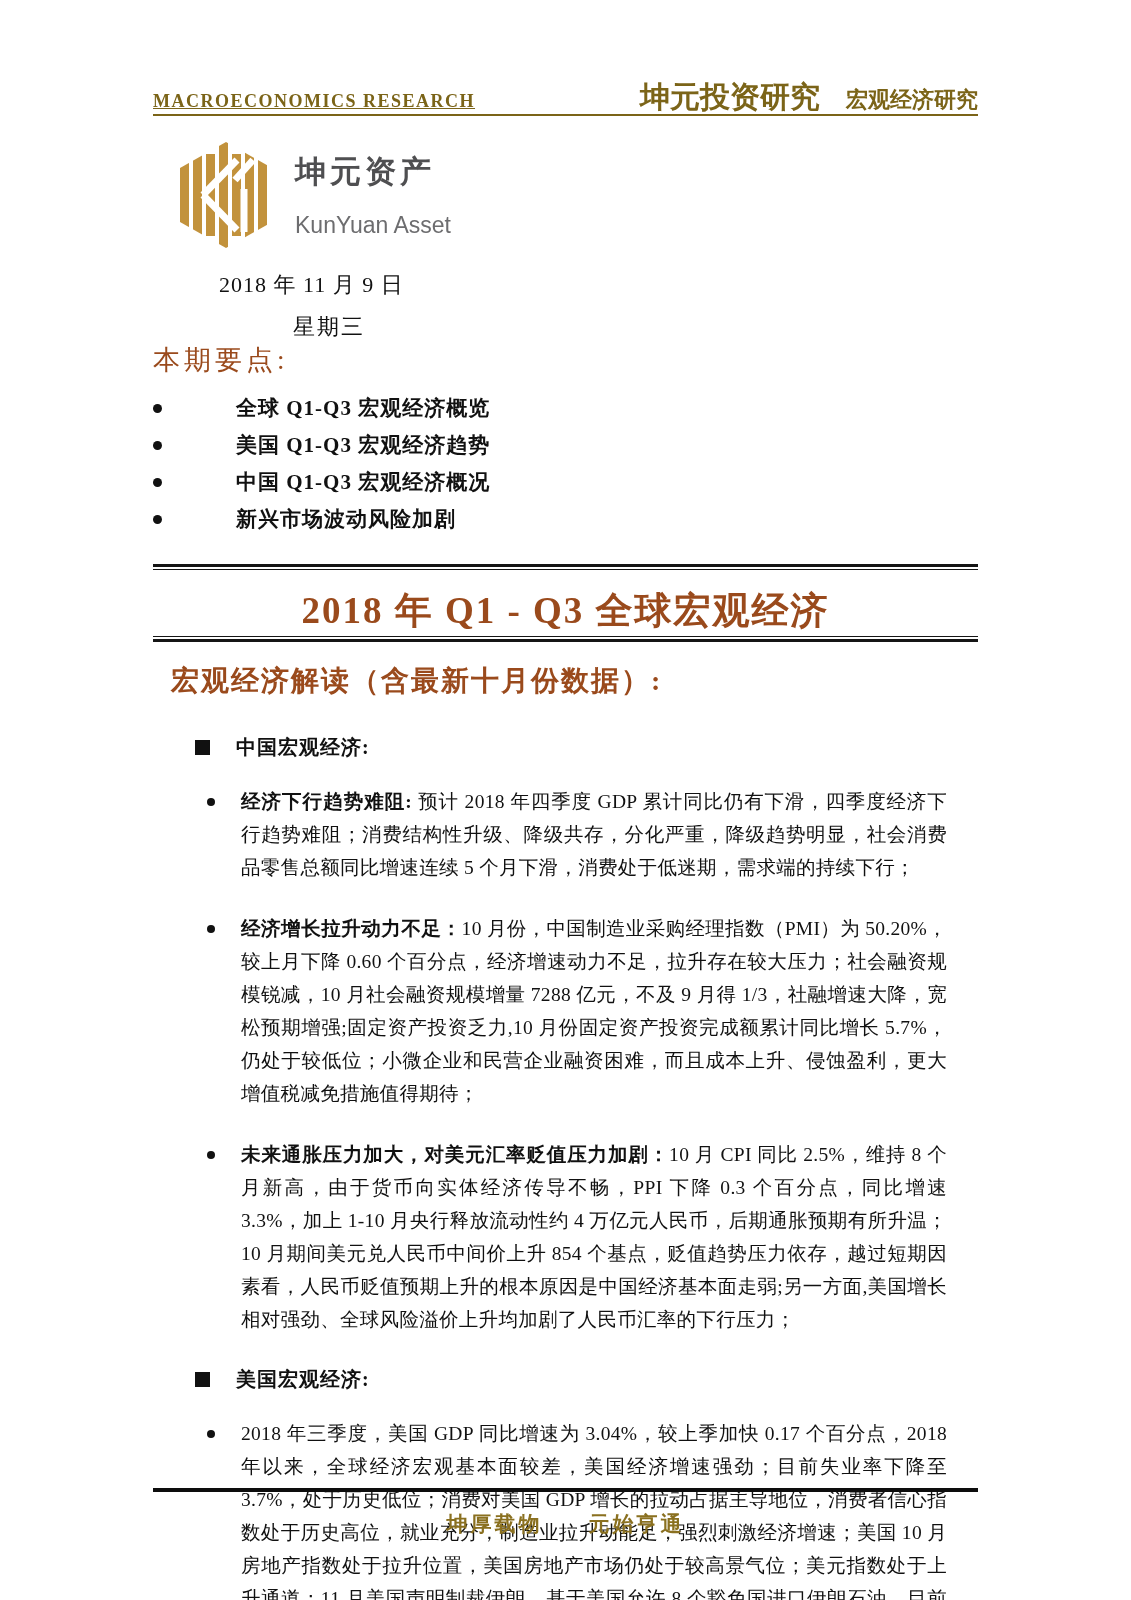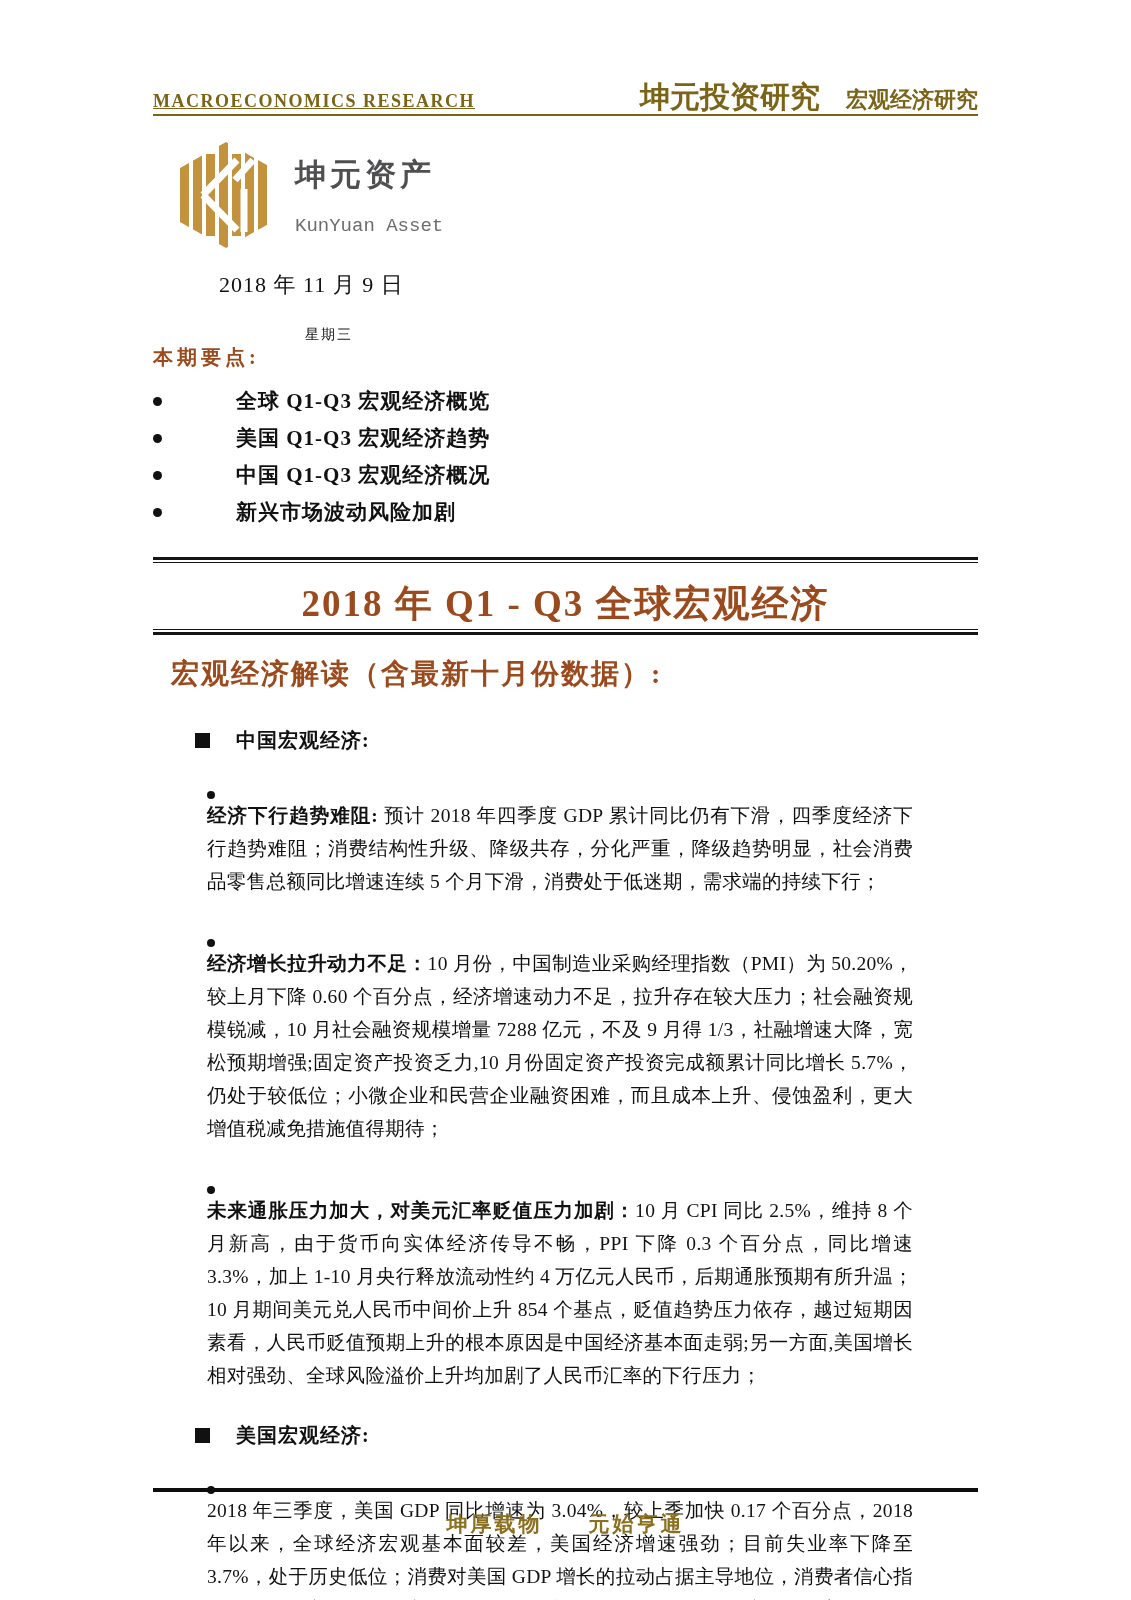--- a/index.html
+++ b/index.html
@@ -29,26 +29,26 @@
   .masthead .right{display:flex;align-items:flex-end;gap:26px;color:#7b6418;}
   .masthead .right .primary{font-size:30px;font-weight:bold;line-height:1;}
   .masthead .right .secondary{font-size:22px;font-weight:bold;line-height:1.1;}
 
   
   .info-row{display:flex;margin-top:24px;flex-direction:column;}
   .left-col{width:422px;}
   .logo-wrap{display:flex;align-items:center;gap:18px;margin-left:22px;}
   .logo-hex{width:102px;height:110px;flex:0 0 auto;}
   .logo-texts .cn{font-size:31px;font-weight:bold;color:#4f4f51;letter-spacing:4px;font-family:"Liberation Sans","DejaVu Sans",sans-serif;}
-  .logo-texts .en{font-size:19px;color:#6d6d6f;margin-top:19px;font-family:Liberation Mono, monospace;}
+  .logo-texts .en{font-size:23px;color:#6d6d6f;margin-top:19px;font-family:Liberation Sans, sans-serif;}
   .date-line{margin-top:20px;margin-left:66px;font-size:22px;letter-spacing:1px;}
-  .weekday-line{margin-top:26px;margin-left:66px;width:220px;text-align:center;font-size:14px;letter-spacing:2px;}
+  .weekday-line{margin-top:12px;margin-left:66px;width:220px;text-align:center;font-size:22px;letter-spacing:2px;}
 
   .right-col{margin-left:0;width:403px;}
-  .hl-heading{font-size:20px;font-weight:bold;color:#9a4a1c;letter-spacing:4px;}
+  .hl-heading{font-size:27px;font-weight:normal;color:#9a4a1c;letter-spacing:4px;}
   .hl-list{margin-top:16px;}
   .hl-item{display:flex;align-items:center;margin-bottom:9px;gap:40px;}
   .hl-dot{width:9px;height:9px;border-radius:50%;background:#111;margin-right:34px;flex:0 0 auto;}
   .hl-item .txt{font-size:21px;font-weight:bold;letter-spacing:1px;}
 
   
   .rule-thick-thin{margin-top:22px;height:0;border-top:3px solid #151515;border-bottom:1px solid #151515;padding-top:2px;}
   .rule-thin-thick{height:0;border-top:1px solid #151515;border-bottom:3px solid #151515;padding-top:2px;}
   .doc-title{
     margin-top:16px;text-align:center;
@@ -64,21 +64,21 @@
     margin-top:20px;margin-left:18px;
     font-size:28px;font-weight:bold;color:#9a4a1c;letter-spacing:2px;
   }
 
   
   .body-block{margin-top:34px;}
   .group-heading{display:flex;align-items:center;margin:30px 0 12px 42px;}
   .sq-bullet{width:15px;height:15px;background:#111;margin-right:26px;flex:0 0 auto;}
   .group-heading .txt{font-size:20px;font-weight:bold;letter-spacing:1px;}
 
-  .para{display:flex;margin:24px 0 28px 54px;flex-direction:column;}
+  .para{display:flex;margin:24px 0 28px 54px;}
   .p-dot{width:8px;height:8px;border-radius:50%;background:#111;margin-top:13px;margin-right:26px;flex:0 0 auto;}
   .para .ptext{
     width:706px;font-size:19.5px;line-height:33px;text-align:justify;
     letter-spacing:0.3px;
   }
   .para .ptext strong{letter-spacing:0.5px;}
 
   
   .footer{position:absolute;left:153px;top:1488px;width:825px;}
   .footer-rule{border-top:4px solid #0d0d0d;}

